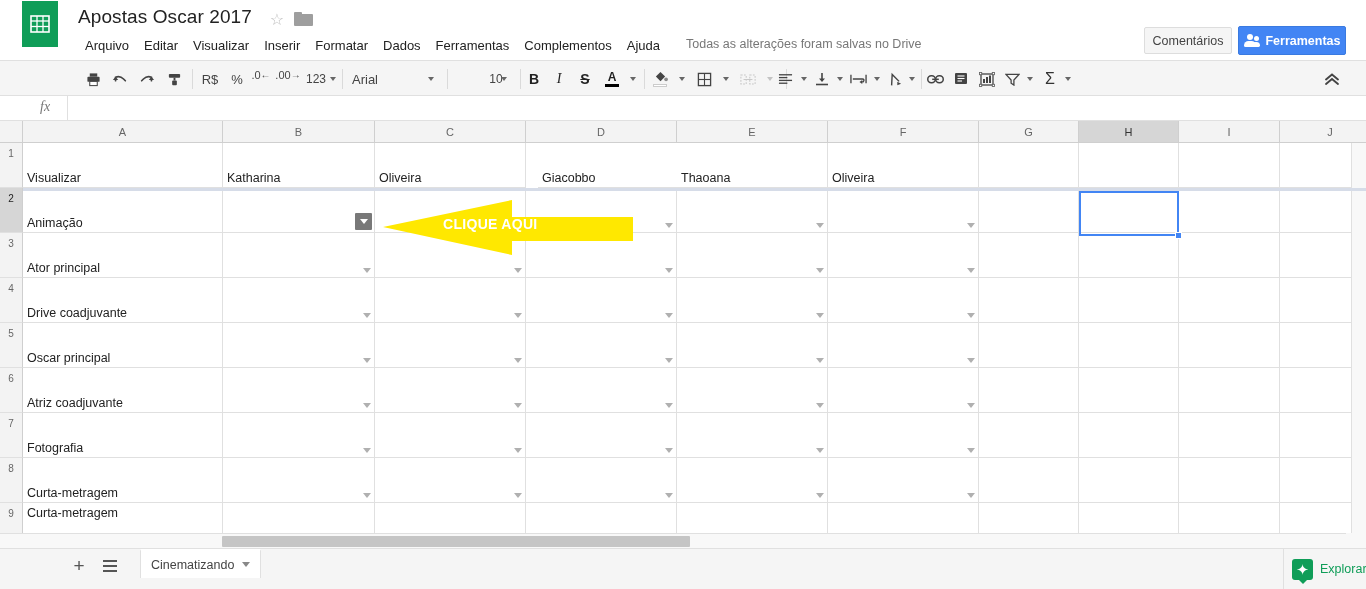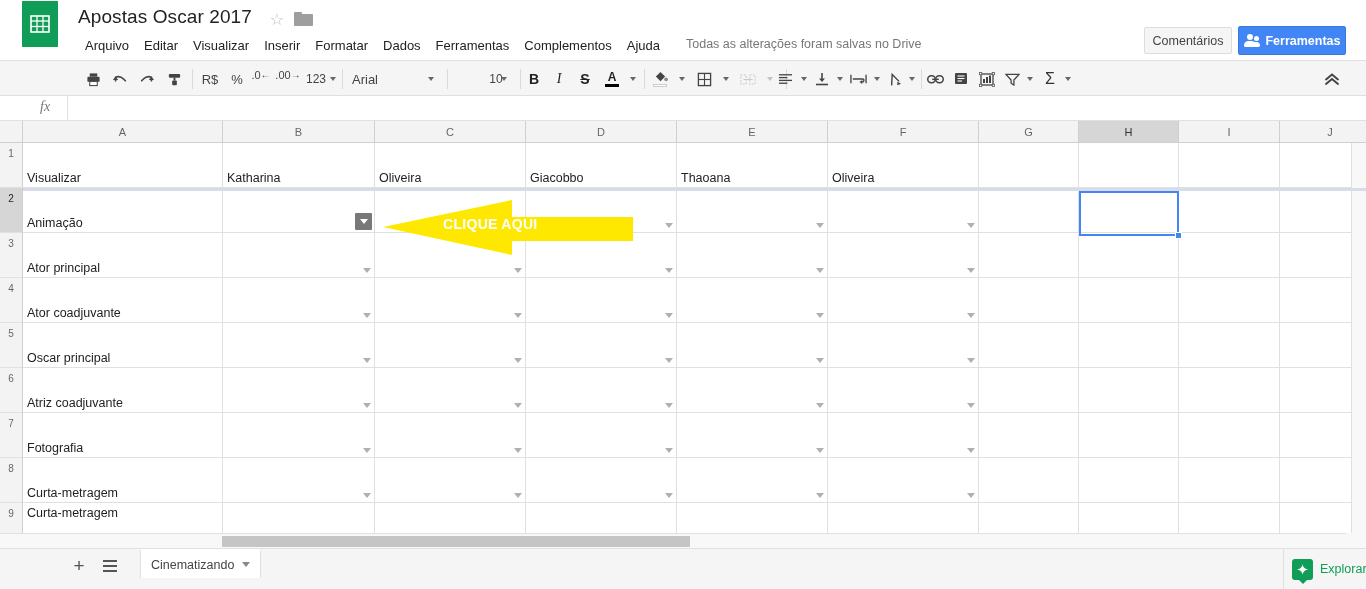--- a/index.html
+++ b/index.html
@@ -520,21 +520,21 @@
 
     <div class="cell" style="left:0;top:0;width:200px;height:45px;">
       <span class="txt">Visualizar</span>
     </div>
     <div class="cell" style="left:200px;top:0;width:152px;height:45px;">
       <span class="txt">Katharina</span>
     </div>
     <div class="cell" style="left:352px;top:0;width:151px;height:45px;">
       <span class="txt">Oliveira</span>
     </div>
-    <div class="cell" style="left:503px;top:0;width:151px;height:45px;">
+    <div class="cell" style="left:515px;top:0;width:151px;height:45px;">
       <span class="txt">Giacobbo</span>
     </div>
     <div class="cell" style="left:654px;top:0;width:151px;height:45px;">
       <span class="txt">Thaoana</span>
     </div>
     <div class="cell" style="left:805px;top:0;width:151px;height:45px;">
       <span class="txt">Oliveira</span>
     </div>
     <div class="cell" style="left:956px;top:0;width:100px;height:45px;"></div>
     <div class="cell" style="left:1056px;top:0;width:100px;height:45px;"></div>
@@ -583,21 +583,21 @@
       </div>
     <div class="cell" style="left:805px;top:90px;width:151px;height:45px;">
         <span class="dv-arrow"></span>
       </div>
     <div class="cell" style="left:956px;top:90px;width:100px;height:45px;"></div>
     <div class="cell" style="left:1056px;top:90px;width:100px;height:45px;"></div>
     <div class="cell" style="left:1156px;top:90px;width:101px;height:45px;"></div>
     <div class="cell" style="left:1257px;top:90px;width:101px;height:45px;"></div>
 
     <div class="cell" style="left:0;top:135px;width:200px;height:45px;">
-      <span class="txt">Ator coadjuvante</span>
+      <span class="txt">Drive coadjuvante</span>
     </div>
     <div class="cell" style="left:200px;top:135px;width:152px;height:45px;">
         <span class="dv-arrow"></span>
       </div>
     <div class="cell" style="left:352px;top:135px;width:151px;height:45px;">
         <span class="dv-arrow"></span>
       </div>
     <div class="cell" style="left:503px;top:135px;width:151px;height:45px;">
         <span class="dv-arrow"></span>
       </div>

